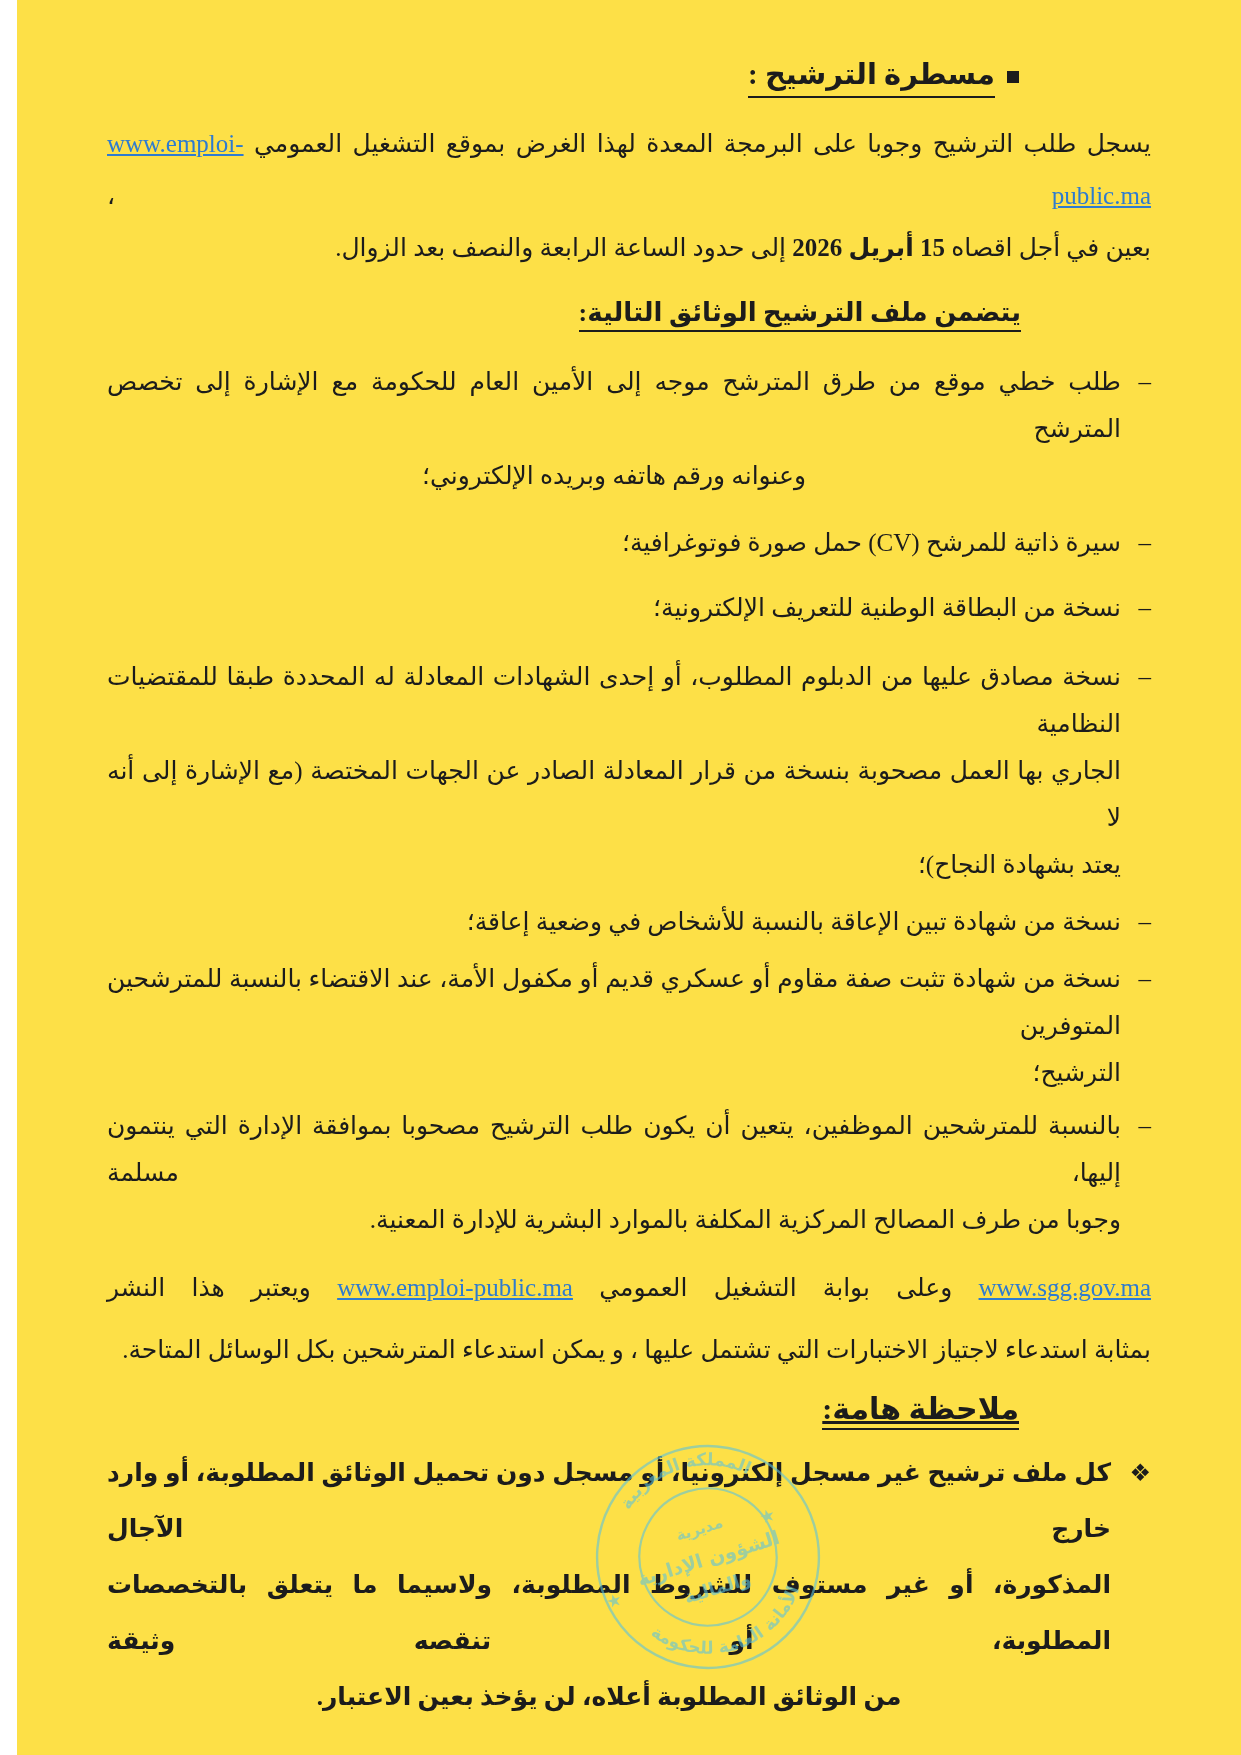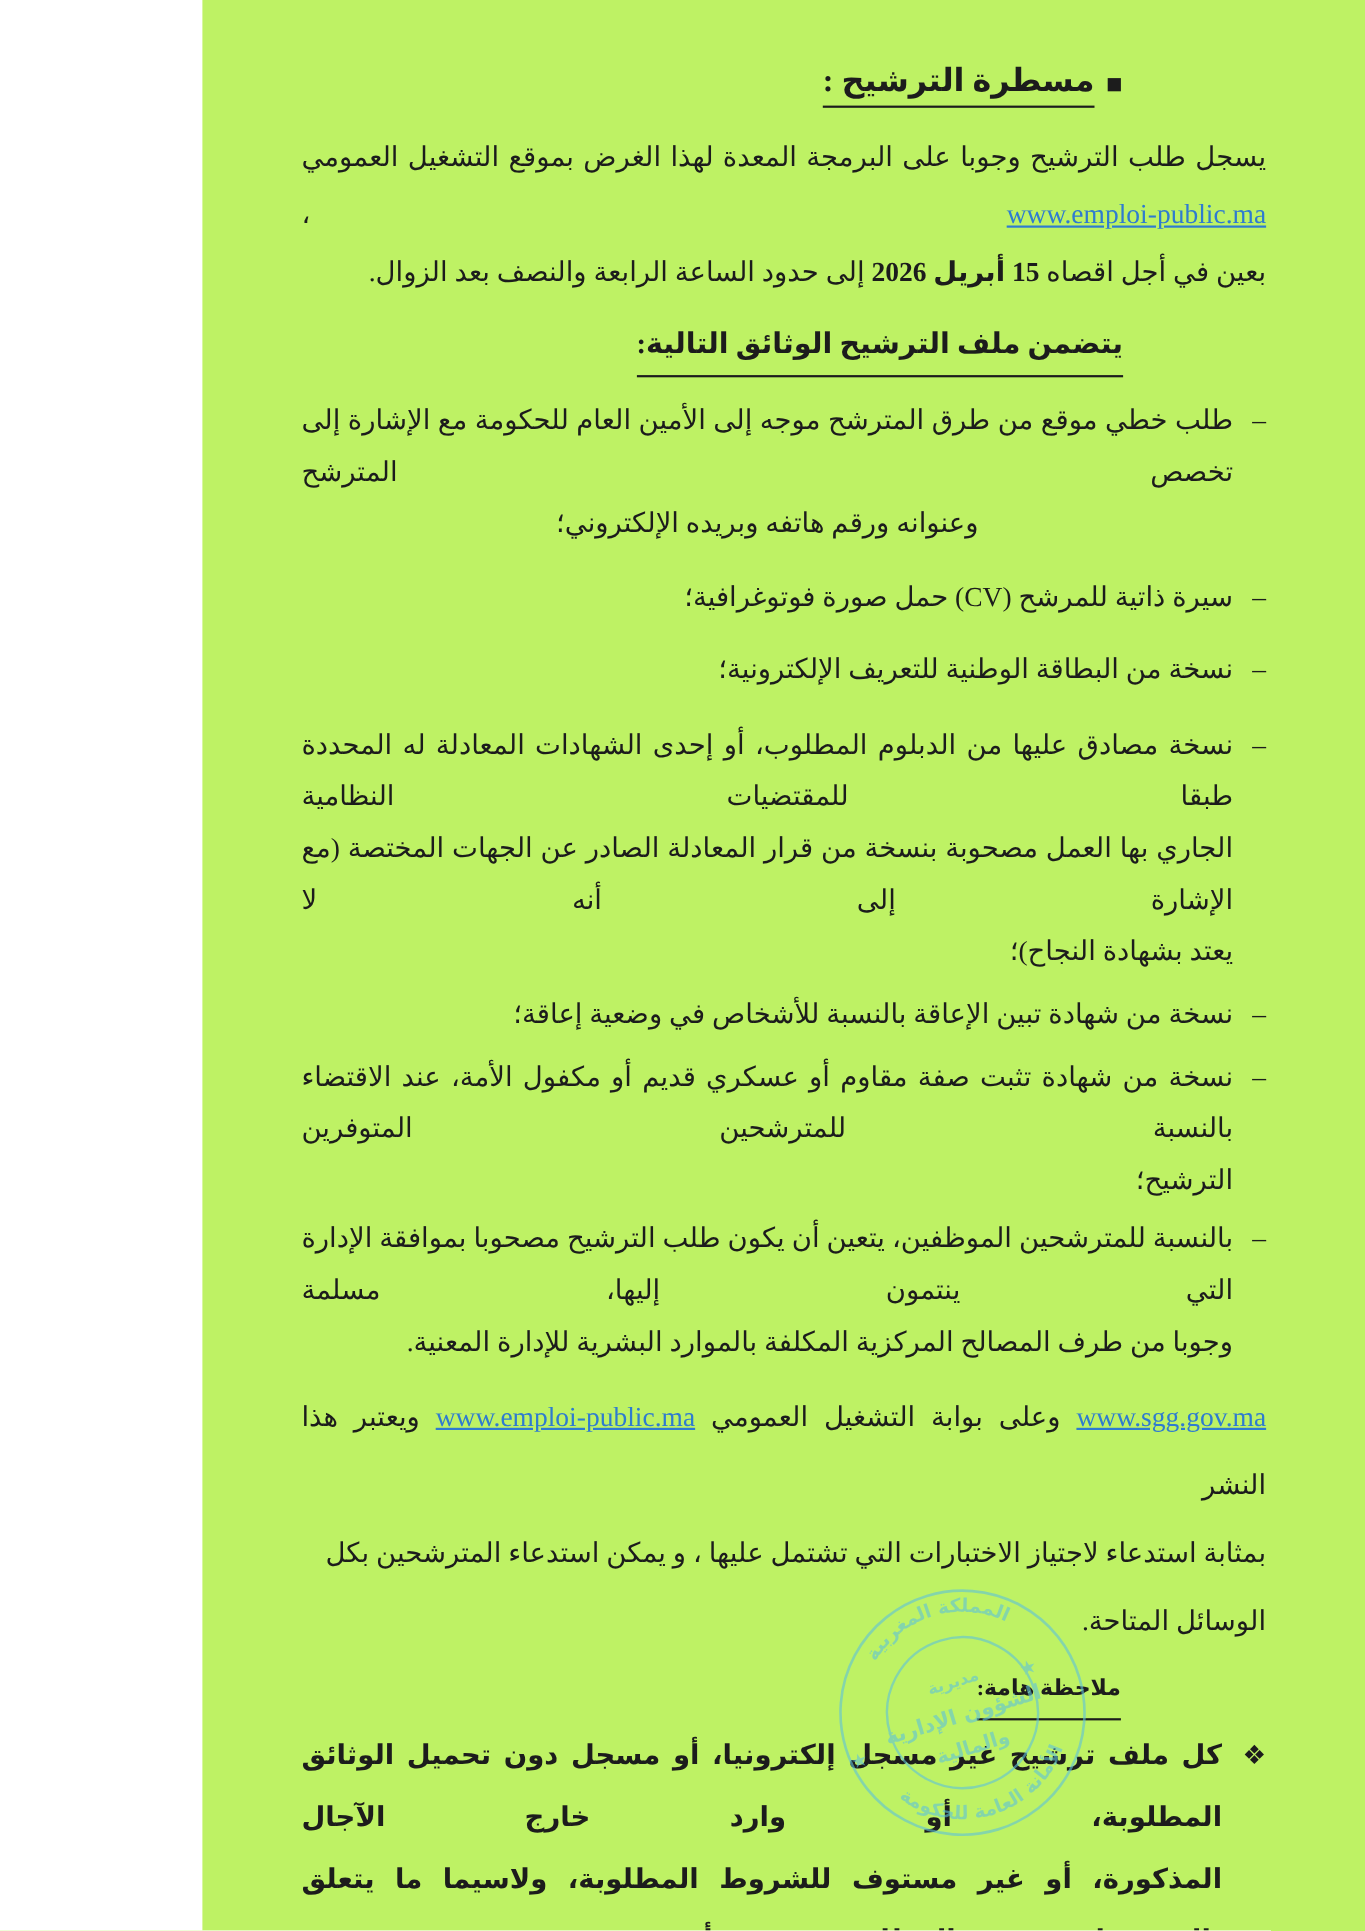--- a/index.html
+++ b/index.html
@@ -1,35 +1,35 @@
 <!DOCTYPE html>
 <html dir="rtl" lang="ar" style="--color-text: #1c1c1c; --color-link: #2e7bd0; --color-stamp: #5fc3da;"><head>
 <meta charset="utf-8">
 <style>
   html,body{margin:0;padding:0;background:#ffffff;}
   .page{
     position:relative;
-    width:1057px;height:1755px;
+    width:1224px;height:1755px;
     box-sizing:border-box;
     padding:56px 90px 0 90px;
-    background:#bef264;
+    background:#fde047;
     color:var(--color-text,#1c1c1c);
     font-family:"Liberation Serif","DejaVu Sans",serif;
     font-size:25px;
     direction:rtl;
     overflow:hidden;
   }
   
   .h1-row{display:flex;align-items:center;gap:12px;margin:0 132px 20px 0;}
   .sq{width:12px;height:12px;background:var(--color-text,#1c1c1c);flex:none;}
   .h1-text{font-size:29px;font-weight:700;line-height:36px;border-bottom:2.5px solid var(--color-text,#1c1c1c);padding-bottom:4px;}
   .subhead{margin:0 130px 24px 0;line-height:42px;}
-  .subhead span{font-size:26px;font-weight:700;border-bottom:2px solid var(--color-text,#1c1c1c);padding-bottom:14px;}
+  .subhead span{font-size:26px;font-weight:700;border-bottom:2px solid var(--color-text,#1c1c1c);padding-bottom:3px;}
   .noteh{margin:6px 132px 12px 0;line-height:44px;}
-  .noteh span{font-size:20px;font-weight:700;border-bottom:2.5px solid var(--color-text,#1c1c1c);padding-bottom:16px;}
+  .noteh span{font-size:30px;font-weight:700;border-bottom:2.5px solid var(--color-text,#1c1c1c);padding-bottom:3px;text-decoration:underline;}
   
   .line{line-height:47px;text-align:right;}
   .fill{text-align:justify;text-align-last:justify;}
   .center{text-align:right;text-align-last:center;}
   .intro{margin:0 0 18px 0;}
   .intro .line{line-height:52px;}
   .bold{font-weight:700;}
   a.link{color:var(--color-link,#2e7bd0);text-decoration:underline;cursor:pointer;}
   
   .li{display:flex;gap:8px;}

